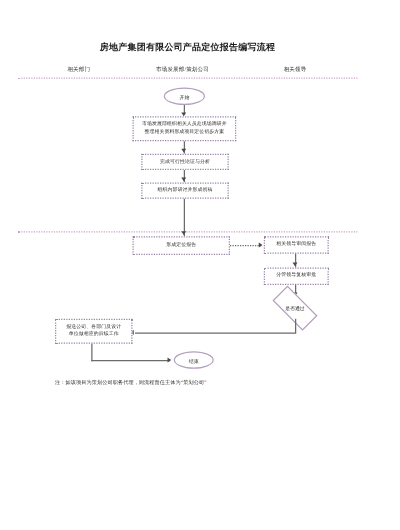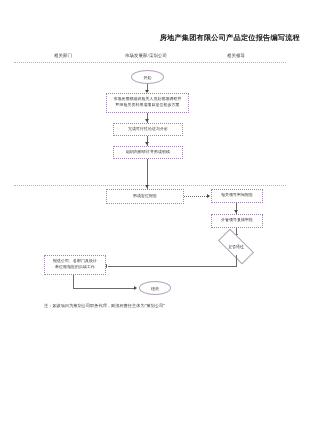--- a/index.html
+++ b/index.html
@@ -6,21 +6,21 @@
   body{
     width:300px;height:424px;background:#ffffff;
     font-family:"Liberation Serif","DejaVu Serif",serif;
     color:#000;position:relative;overflow:hidden;
   }
 
   .sheet{position:absolute;left:0;top:0;width:300px;height:424px;}
 
   .title{
     position:absolute;left:0;top:33px;width:300px;
-    text-align:right;font-size:7.2px;font-weight:bold;
+    text-align:center;font-size:7.2px;font-weight:bold;
     letter-spacing:.2px;color:#1a1a1a;white-space:nowrap;
   }
 
   .col-head{
     position:absolute;top:53px;font-size:4.4px;color:#2b2b2b;
     text-align:center;white-space:nowrap;letter-spacing:.15px;
   }
   .ch1{left:32px;width:62px;}
   .ch2{left:110px;width:72px;}
   .ch3{left:206px;width:60px;}

